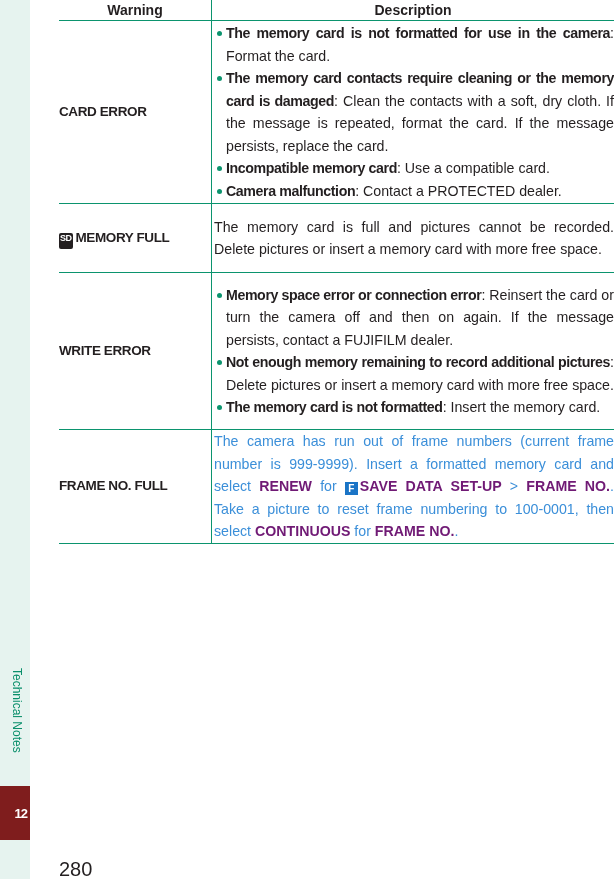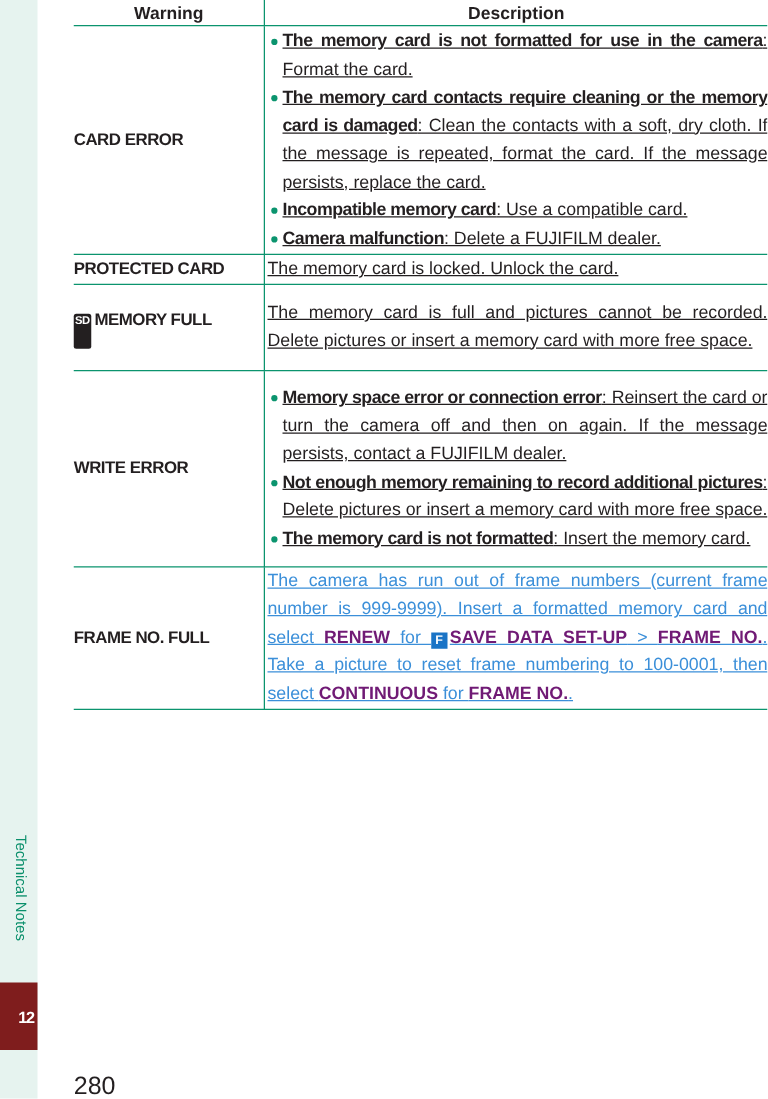--- a/index.html
+++ b/index.html
@@ -35,33 +35,33 @@
       font-weight: bold; font-size: 14px; height: 20px; padding: 0; line-height: 20px;
       border-bottom: 1.5px solid #0b946e; text-align: center;
     }
     th.w-col { width: 152px; }
     td { padding: 0; vertical-align: middle; border-bottom: 1.5px solid #0b946e; }
     td.warn {
       font-weight: bold; font-size: 13.5px; letter-spacing: -0.4px;
       border-right: 1.5px solid #0b946e; padding-left: 0; margin-left: 20px;
     }
     th.w-col { border-right: 1.5px solid #0b946e; }
-    td.desc { padding-left: 2px; text-align: justify; text-decoration: underline; }
+    td.desc { padding-left: 2px; text-align: justify; }
     ul { list-style: none; margin: 0; padding: 0; }
     li { position: relative; padding-left: 12px; }
     li::before {
       content: ""; position: absolute; left: 3px; top: 9px; width: 5px; height: 5px;
       border-radius: 50%; background: #0b946e;
     }
     .b { font-weight: bold; letter-spacing: -0.4px; }
     .blue { color: #3b8fd9; }
     .blue .bb { color: #701a75; font-weight: bold; }
     .sd-icon {
       display: inline-block; background: #231f20; color: #fff; font-size: 9px;
-      line-height: 11px; height: 28px; padding: 0 1px; border-radius: 2px;
+      line-height: 11px; height: 16px; padding: 0 1px; border-radius: 2px;
       vertical-align: 1px; margin-right: 3px; letter-spacing: -0.5px;
     }
     .setup-icon {
       display: inline-block; width: 13px; height: 13px; background: #1a74c6; color: #fff;
       font-size: 10px; line-height: 13px; text-align: center; vertical-align: -1px;
       margin-right: 2px; font-weight: bold;
     }
   </style>
 </head>
 <body>
@@ -82,29 +82,25 @@
   </thead>
   <tbody>
 
     <tr style="height:183px">
       <td class="warn">CARD ERROR</td>
       <td class="desc">
         <ul>
           <li><span class="b">The memory card is not formatted for use in the camera</span><span>: Format the card.</span></li>
           <li><span class="b">The memory card contacts require cleaning or the memory card is damaged</span><span>: Clean the contacts with a soft, dry cloth.  If the message is repeated, format the card.  If the message persists, replace the card.</span></li>
           <li><span class="b">Incompatible memory card</span><span>: Use a compatible card.</span></li>
-          <li><span class="b">Camera malfunction</span><span>: Delete a FUJIFILM dealer.</span></li>
+          <li><span class="b">Camera malfunction</span><span>: Contact a PROTECTED dealer.</span></li>
         </ul>
       </td>
     </tr>
 
-    <tr style="height:23px">
-      <td class="warn">PROTECTED CARD</td>
-      <td class="desc">The memory card is locked.  Unlock the card.</td>
-    </tr>
 
 
     <tr style="height:69px">
       <td class="warn"><span class="sd-icon">SD</span><span>MEMORY FULL</span></td>
       <td class="desc">The memory card is full and pictures cannot be recorded. Delete pictures or insert a memory card with more free space.</td>
     </tr>
 
     <tr style="height:157px">
       <td class="warn">WRITE ERROR</td>
       <td class="desc">

